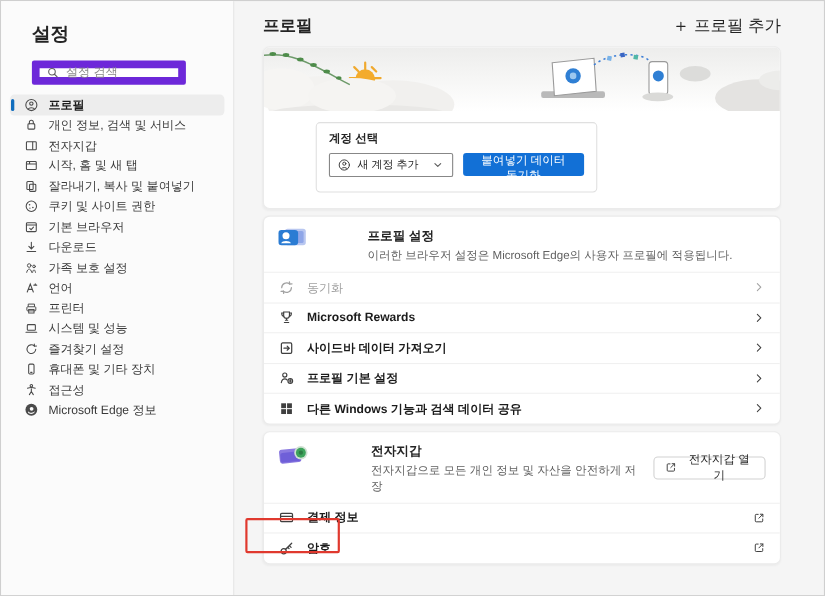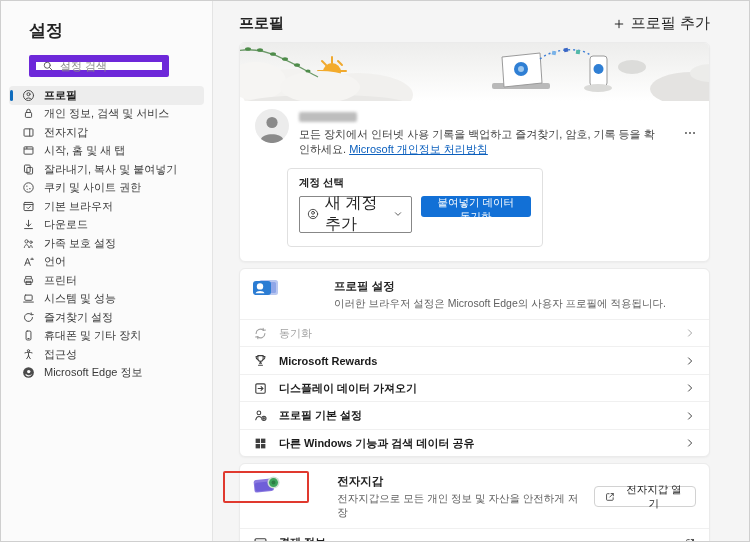--- a/index.html
+++ b/index.html
@@ -60,22 +60,22 @@
   .name-blur { width:58px; height:10px; background:#bdbdbd; border-radius:2px; filter:blur(1.6px); margin:2px 0 5px; }
   .profile-desc { font-size:11px; line-height:1.4; color:#404040; width:364px; }
   .privacy-link { color:#0b5fbd; text-decoration:underline; cursor:pointer; }
   .more-btn { background:none; border:none; cursor:pointer; color:#4f4f4f; margin-top:16px; height:16px; }
   .more-btn .ic { width:14px; height:14px; }
   
   .account-box { margin:10px 0 14px 47px; width:256px; border:1px solid #e0e0e0; border-radius:4px; padding:7px 11px 13px; }
   .account-label { font-size:10.5px; font-weight:700; color:#242424; margin-bottom:6px; }
   .account-controls { display:flex; gap:9px; }
   .account-dropdown {
-    width:137px; height:37px; border:1px solid #878787; border-radius:2px; background:#fff;
-    display:flex; align-items:center; gap:6px; padding:0 7px; font-size:16px; color:#242424; cursor:pointer;
+    width:137px; height:22px; border:1px solid #878787; border-radius:2px; background:#fff;
+    display:flex; align-items:center; gap:6px; padding:0 7px; font-size:10px; color:#242424; cursor:pointer;
   }
   .account-dropdown .ic { width:12px; height:12px; color:#3f3f3f; flex:none; }
   .account-dropdown .chev { margin-left:auto; color:#5a5a5a; }
   .signin-btn {
     height:21px; background:#1270d6; color:#fff; border:none; border-radius:3px; padding:0 11px;
     font-size:10.5px; cursor:pointer; font-family:"Liberation Sans", sans-serif;
   }
   
   .card + .card { margin-top:6px; }
   .section-head { display:flex; align-items:flex-start; gap:11px; padding:9px 13px 8px; }
@@ -467,36 +467,20 @@
           <rect x="350" y="13" width="17" height="30" rx="3" fill="#ffffff" stroke="#9a9a9a" stroke-width="1"></rect>
           <circle cx="358.5" cy="26" r="5" fill="#2f7fd4"></circle>
           <ellipse cx="358" cy="45" rx="14" ry="4" fill="#dadad8"></ellipse>
 
           <ellipse cx="392" cy="24" rx="14" ry="7" fill="#dcdcda"></ellipse>
           <ellipse cx="452" cy="46" rx="42" ry="17" fill="#e4e3e1"></ellipse>
           <ellipse cx="470" cy="30" rx="20" ry="9" fill="#ececea"></ellipse>
         </svg>
       </div>
 
-      <div class="profile-row">
-        <svg class="avatar" viewBox="0 0 34 34">
-          <circle cx="17" cy="17" r="17" fill="#ececec"></circle>
-          <circle cx="17" cy="13.5" r="5.6" fill="#8a8a8a"></circle>
-          <path d="M6 30c1.8-6.5 20.2-6.5 22 0a17 17 0 01-22 0z" fill="#8a8a8a"></path>
-        </svg>
-        <div class="profile-info">
-          <div class="name-blur"></div>
-          <div class="profile-desc"><span>모든 장치에서 인터넷 사용 기록을 백업하고 즐겨찾기, 암호, 기록 등을 확인하세요. </span><a class="privacy-link">Microsoft 개인정보 처리방침</a></div>
-        </div>
-        <button class="more-btn">
-          <svg class="ic">
-              <use href="#i-more"></use>
-            </svg>
-        </button>
-      </div>
 
       <div class="account-box">
         <div class="account-label">계정 선택</div>
         <div class="account-controls">
           <div class="account-dropdown">
             <svg class="ic">
                 <use href="#i-person"></use>
               </svg>
             <span>새 계정 추가</span>
             <svg class="ic chev">
@@ -541,21 +525,21 @@
         <span class="row-right">
             <svg class="ic">
               <use href="#i-chevright"></use>
             </svg>
           </span>
       </div>
       <div class="setting-row">
         <svg class="ic">
             <use href="#i-import"></use>
           </svg>
-        <span class="row-label">디스플레이 데이터 가져오기</span>
+        <span class="row-label">사이드바 데이터 가져오기</span>
         <span class="row-right">
             <svg class="ic">
               <use href="#i-chevright"></use>
             </svg>
           </span>
       </div>
       <div class="setting-row">
         <svg class="ic">
             <use href="#i-prefs"></use>
           </svg>

